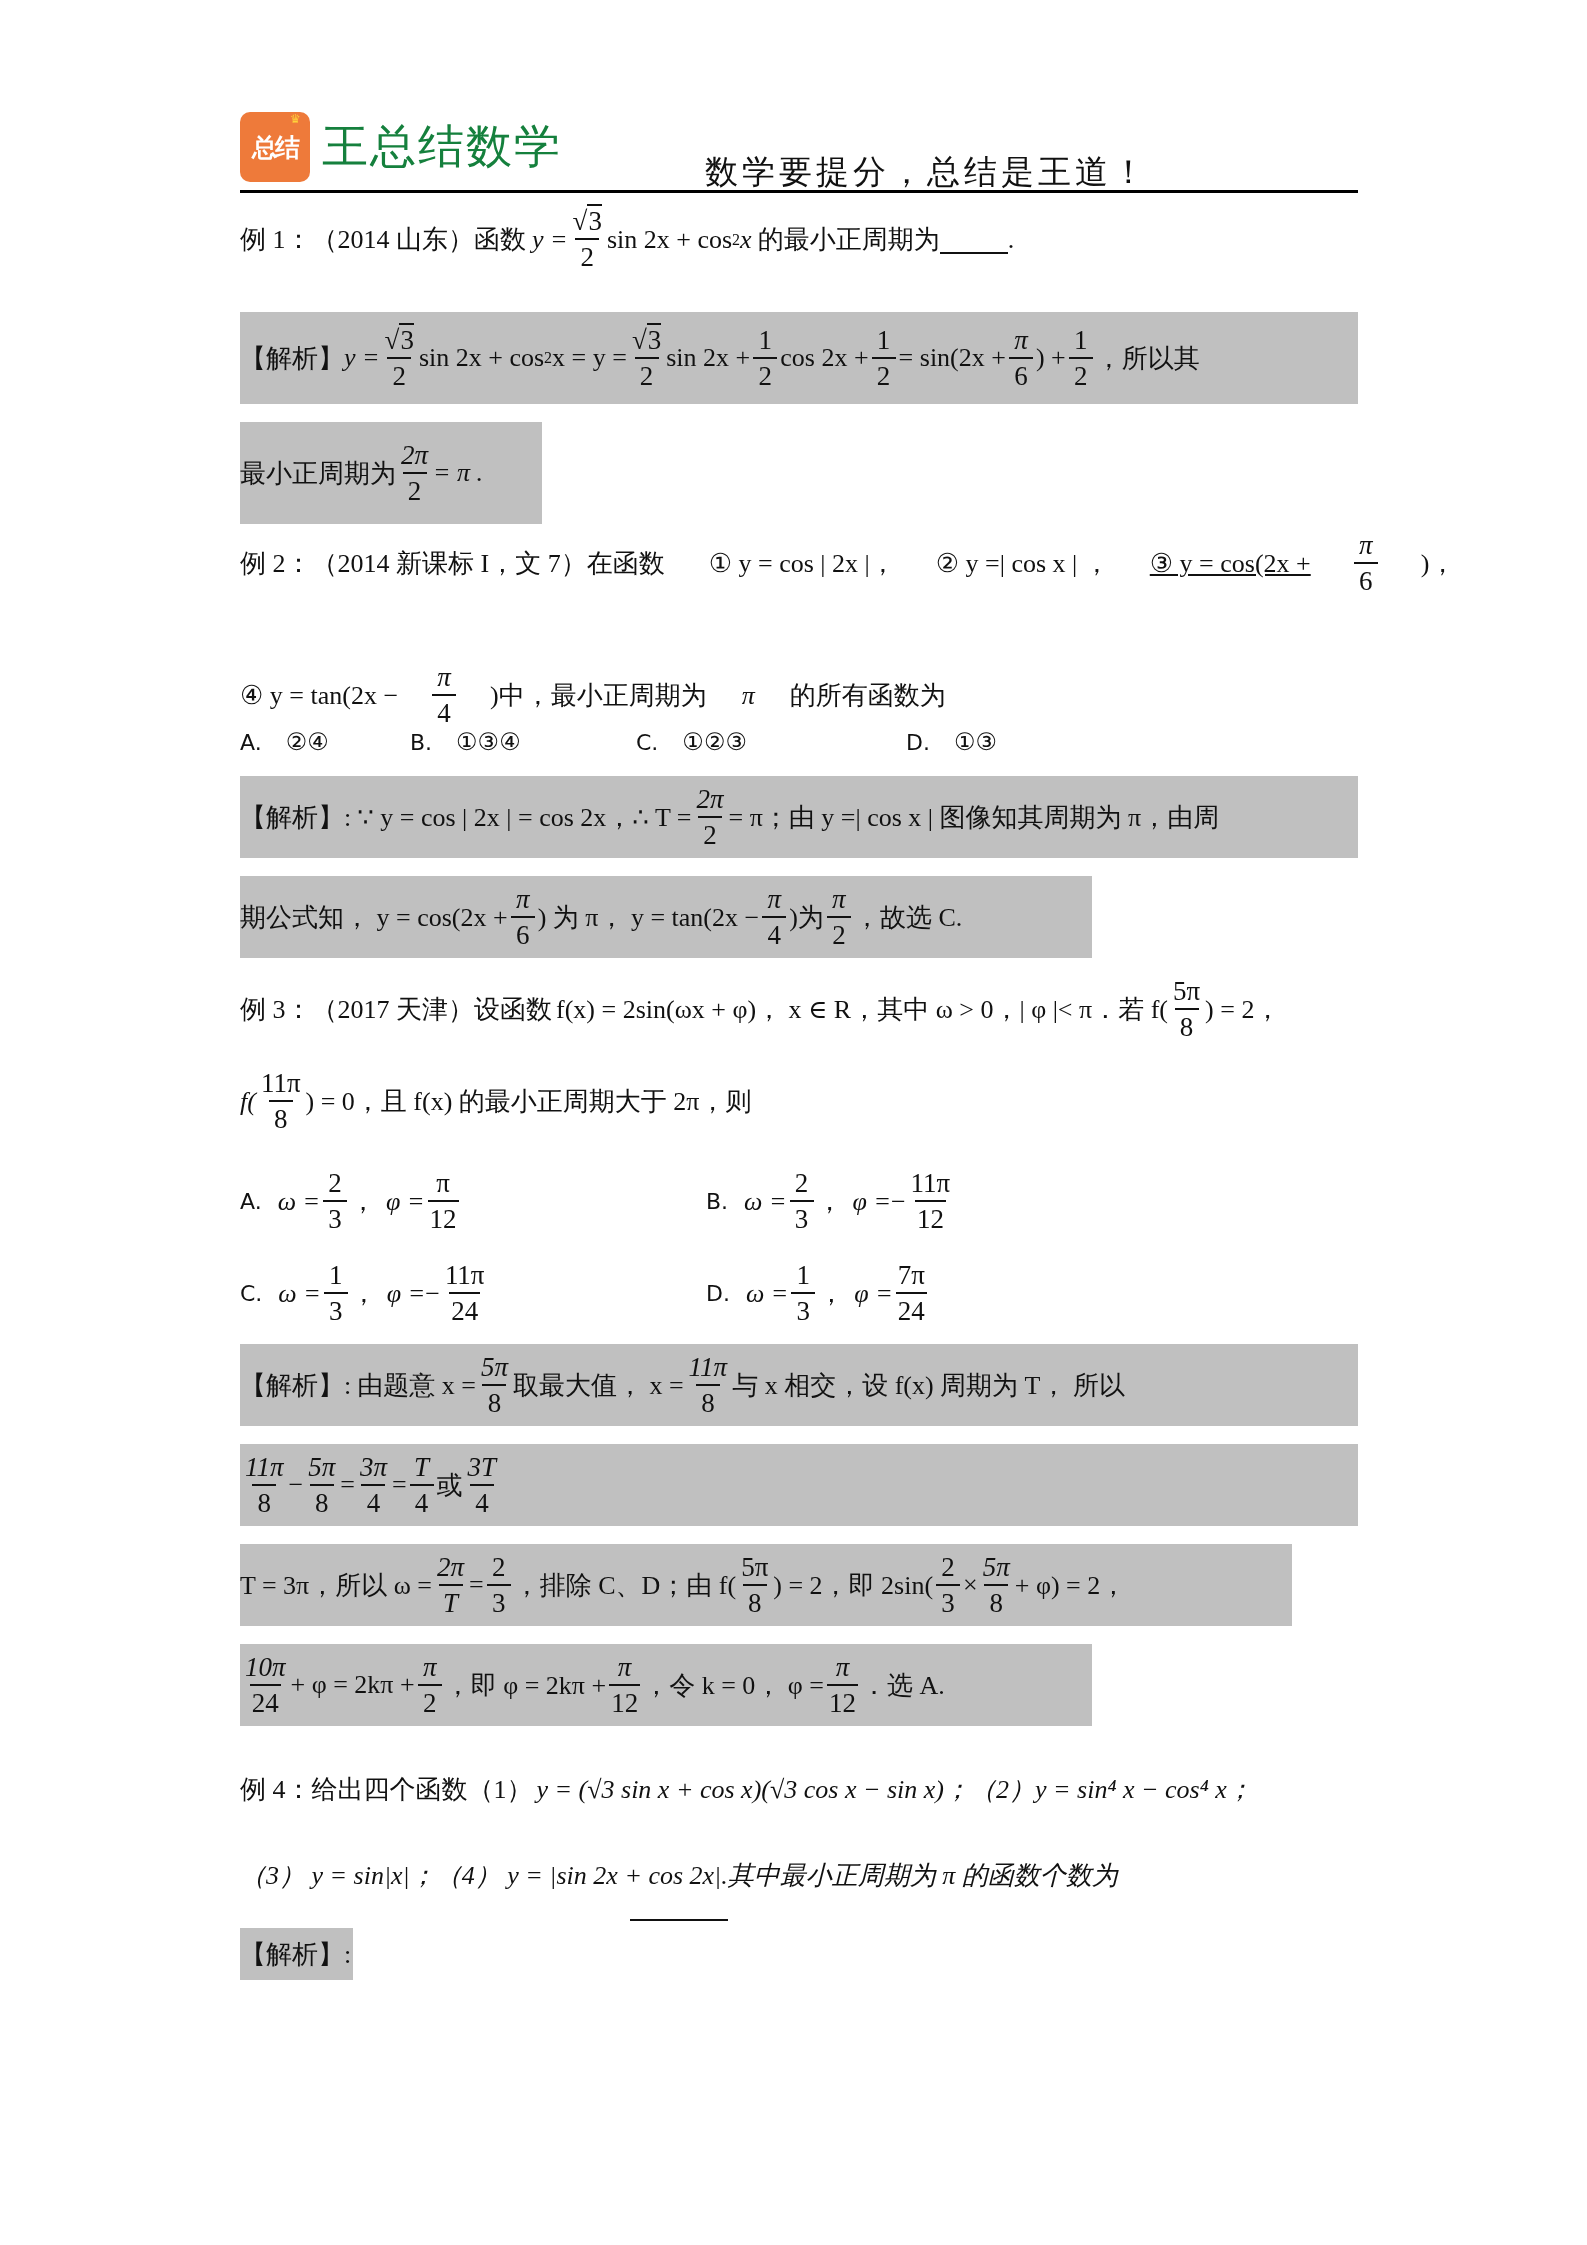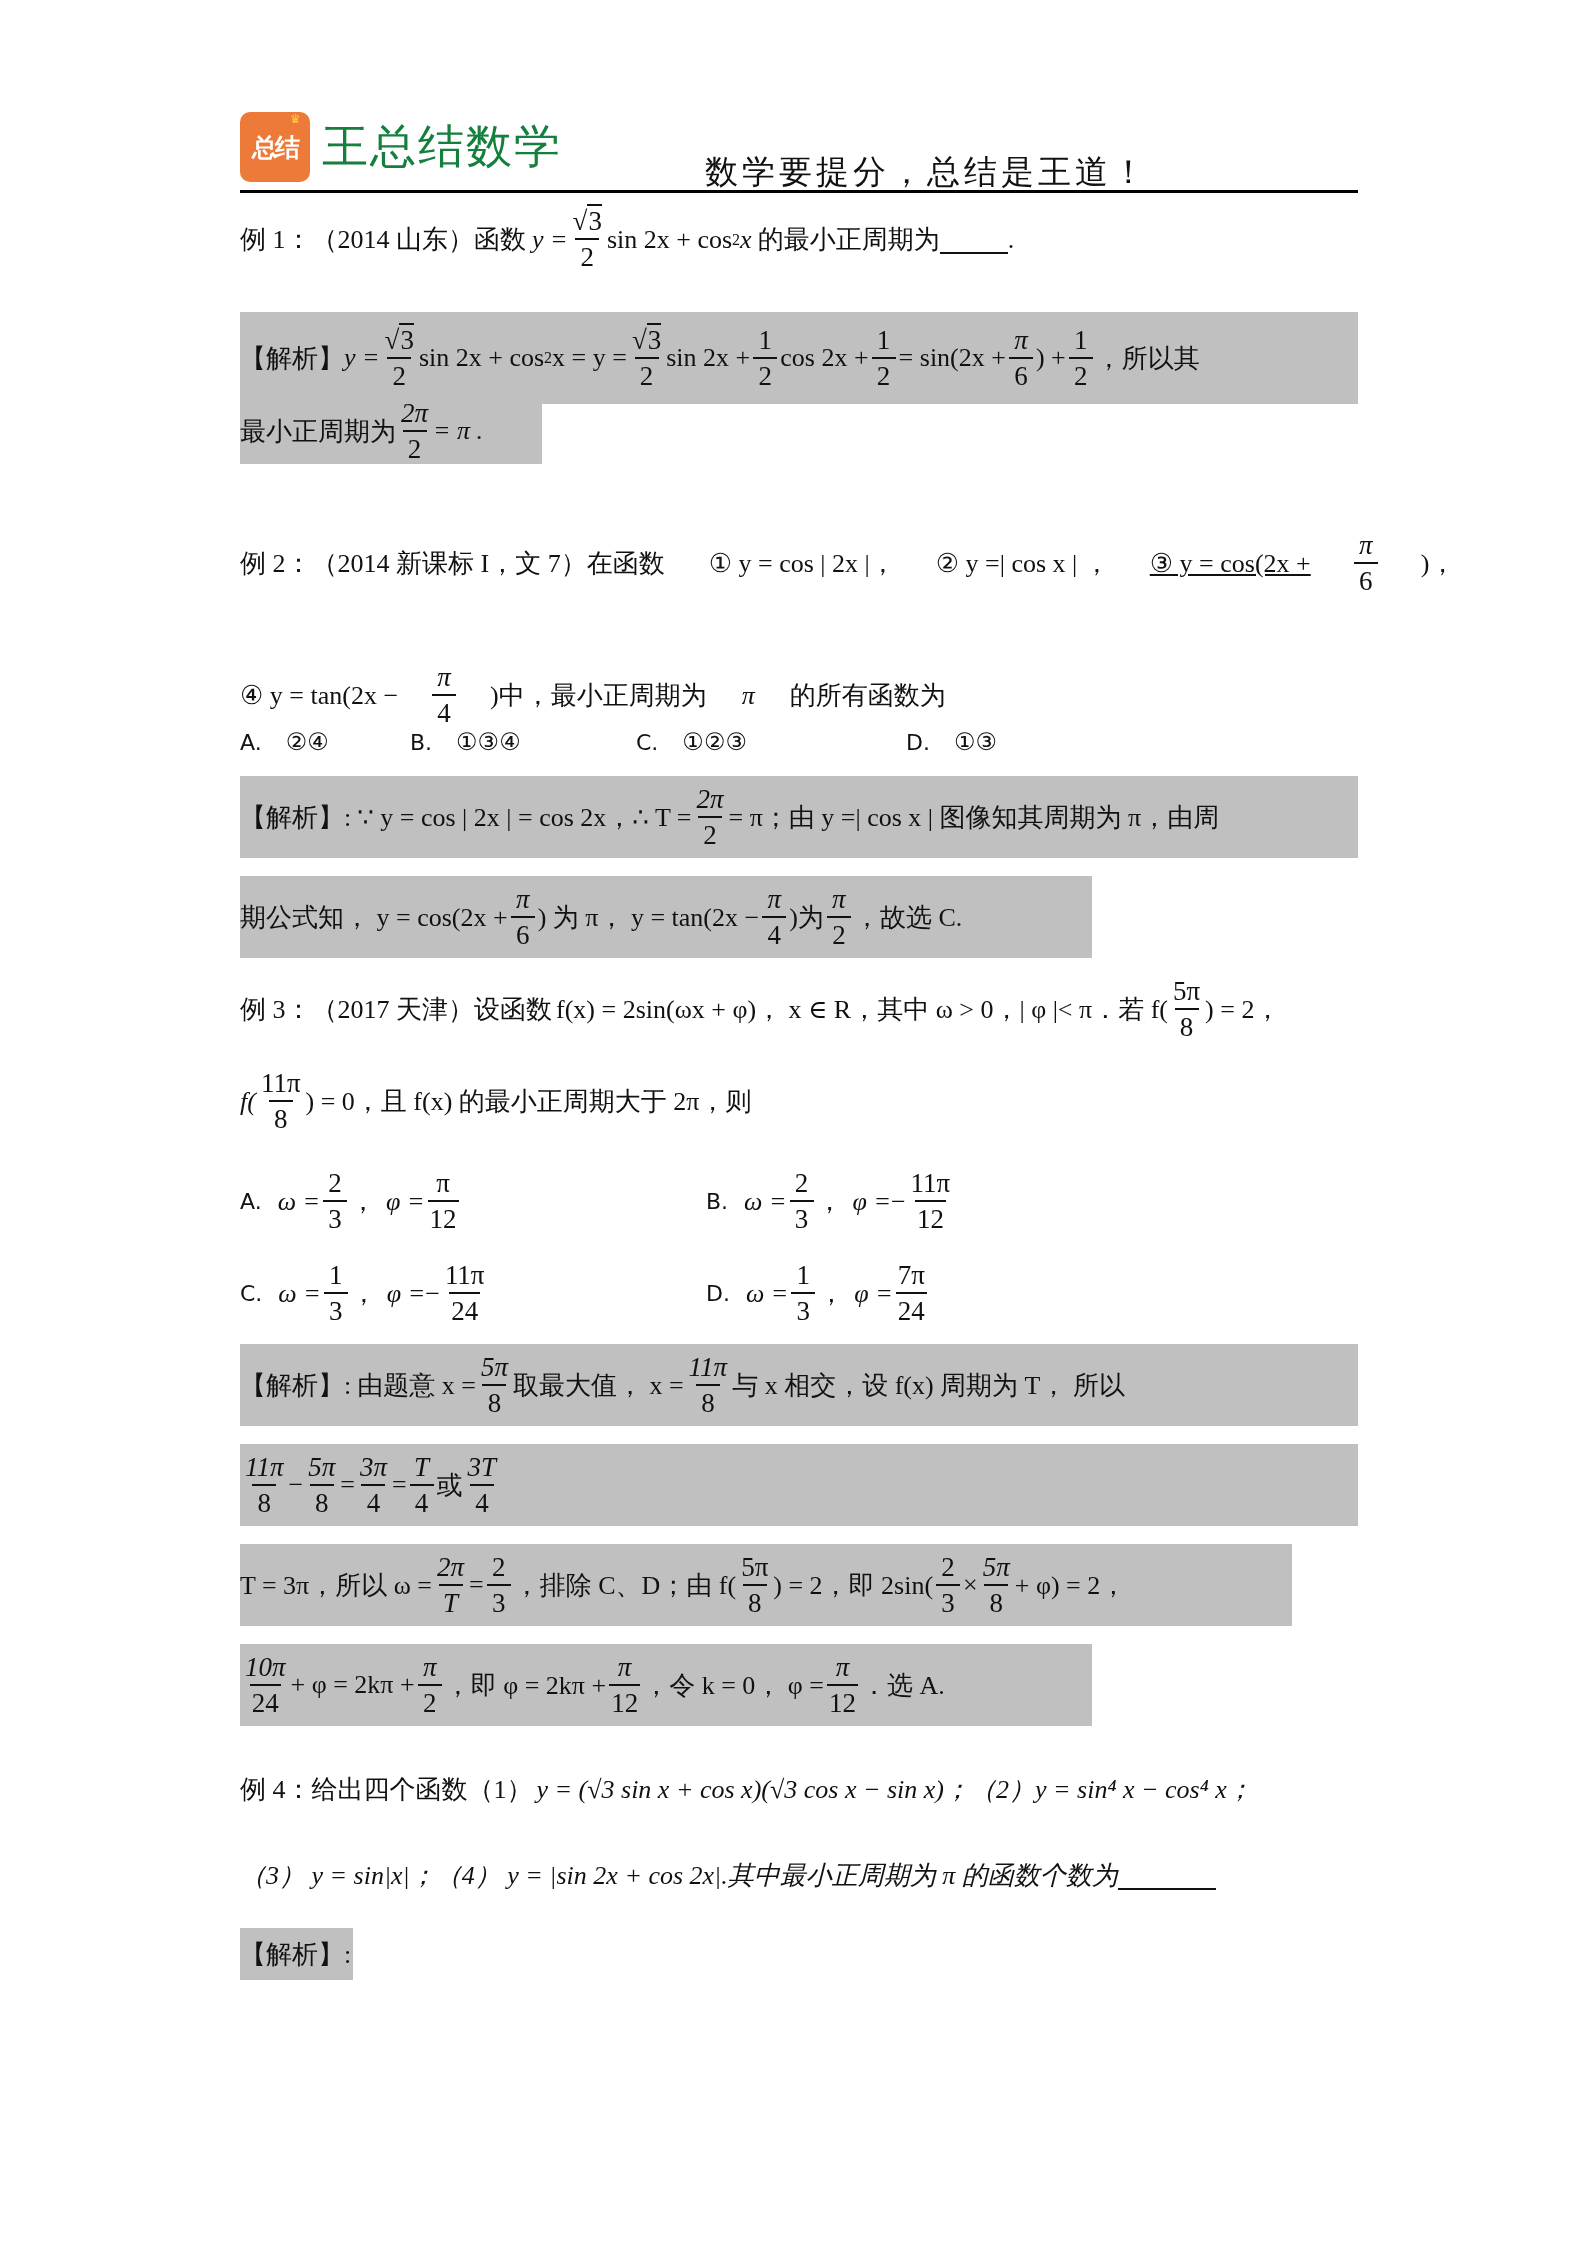--- a/index.html
+++ b/index.html
@@ -91,21 +91,21 @@
         <span class="n">π</span>
         <span class="d r">6</span>
       </span>
     <span>) +</span>
     <span class="frac">
         <span class="n">1</span>
         <span class="d">2</span>
       </span>
     <span>，所以其</span>
   </div>
-  <div class="line gray" style="top:398px; width:302px; height:66px;align-items:center;">
+  <div class="line gray" style="top:422px; width:302px; height:102px;align-items:center;">
     <span>最小正周期为</span>
     <span class="frac m">
         <span class="n">2π</span>
         <span class="d r">2</span>
       </span>
     <span class="m">= π .</span>
   </div>
 
   <div class="line" style="top:532px;gap:40px;">
     <span>例 2：（2014 新课标 I，文 7）在函数</span>
@@ -336,21 +336,21 @@
         <span class="n">π</span>
         <span class="d r">12</span>
       </span>
     <span>．选 A.</span>
   </div>
 
   <div class="line" style="top:1772px;">
     <span>例 4：给出四个函数（1）</span>
     <span class="m" style="margin-left:4px;">y = (√3 sin x + cos x)(√3 cos x − sin x)；（2）y = sin⁴ x − cos⁴ x；</span>
   </div>
-  <div class="line" style="top:1858px;">
+  <div class="line" style="top:1858px;flex-direction:column;">
     <span class="m">（3） y = sin|x|；（4） y = |sin 2x + cos 2x|.其中最小正周期为 π 的函数个数为</span>
     <span class="blank" style="width:98px;"></span>
   </div>
   <div class="line gray" style="top:1928px; height:52px; padding-right:2px;">
     <span>【解析】:</span>
   </div>
 
 </div>
 
 </body></html>

